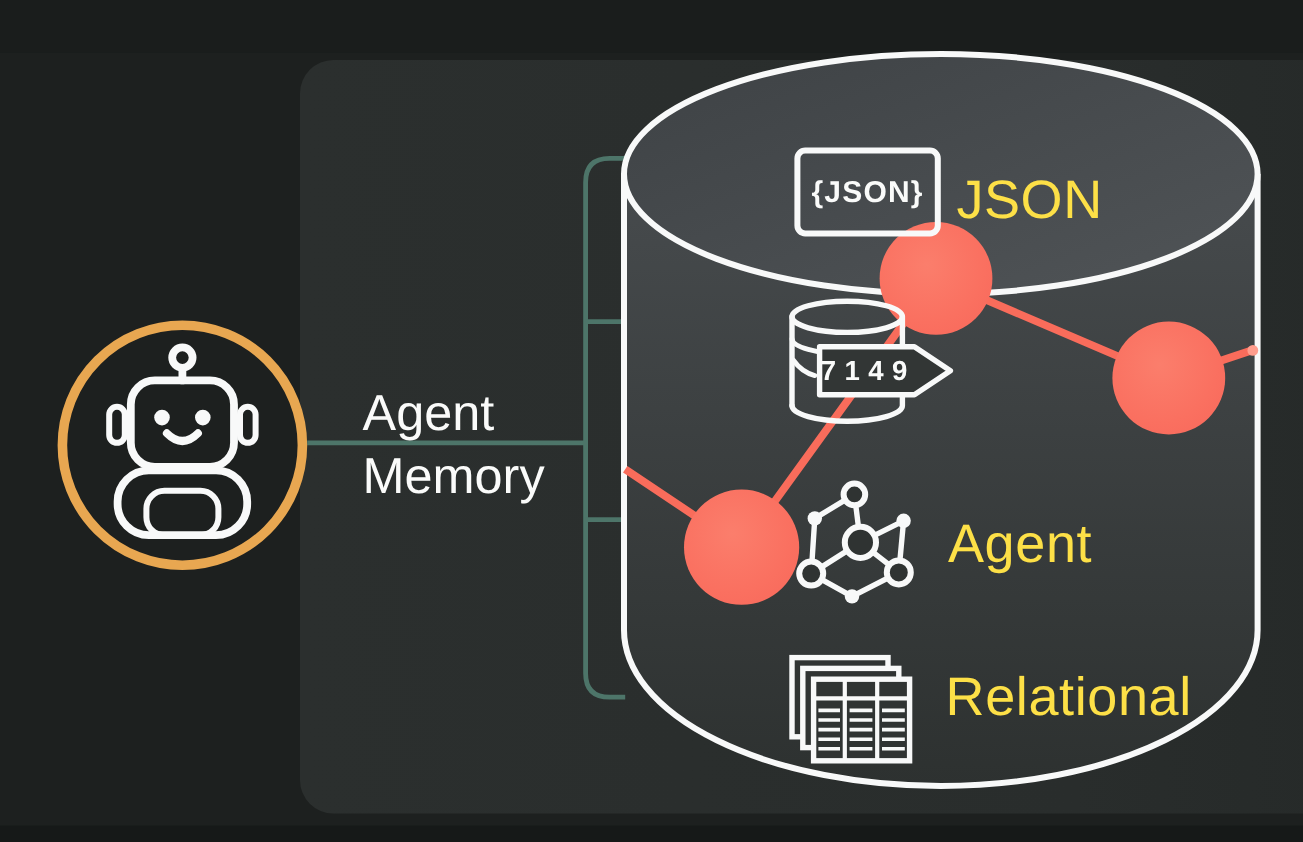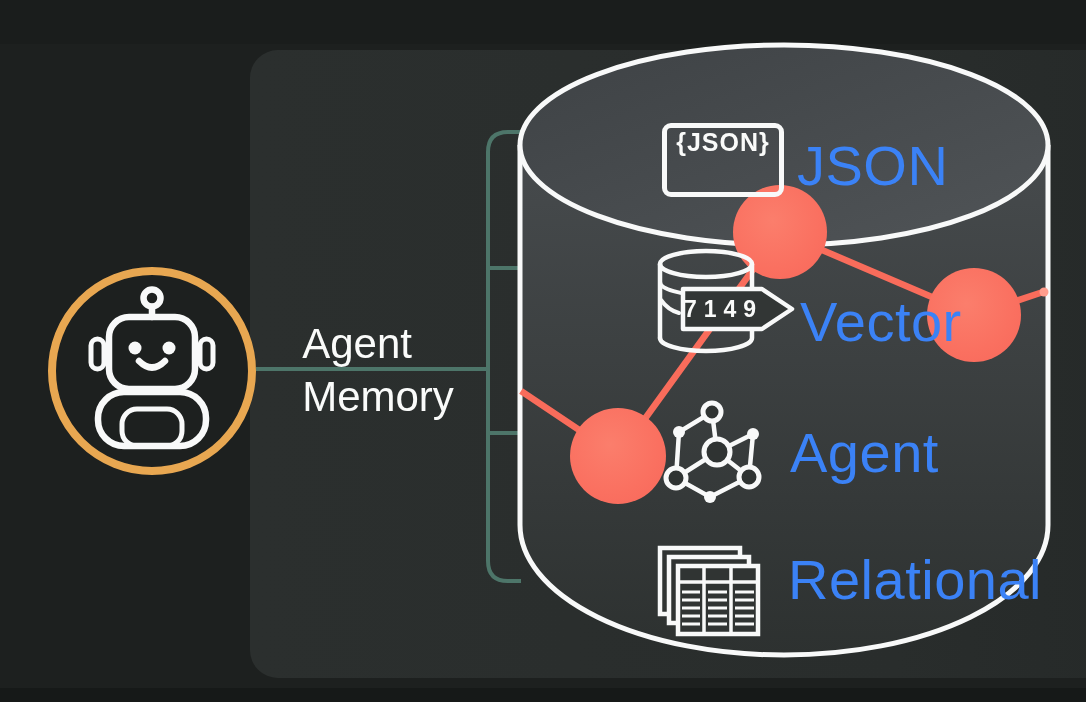--- a/index.html
+++ b/index.html
@@ -10,31 +10,31 @@
   }
   .strip-top{position:absolute;left:0;top:0;width:1086px;height:44px;background:var(--strip,#1a1d1c);}
   .strip-bottom{position:absolute;left:0;top:688px;width:1086px;height:14px;background:#161918;}
   .panel{
     position:absolute;left:250px;top:50px;width:862px;height:628px;
     border-radius:28px;
     background:linear-gradient(90deg,#2b2f2e 0%,#292d2c 75%,#262a29 100%);
   }
   .layer{position:absolute;left:0;top:0;width:1086px;height:702px;}
   .label{
-    position:absolute;color:#3b82f6;font-size:56px;line-height:1;
+    position:absolute;color:#fde047;font-size:45px;line-height:1;
     transform:translateY(-50%);white-space:nowrap;letter-spacing:0.5px;
   }
   .agent-label{
     position:absolute;left:378px;top:371px;transform:translate(-50%,-50%);
     color:#fafbfa;font-size:42px;line-height:1.26;text-align:left;white-space:pre-line;
   }
   .json-badge{
     position:absolute;left:662px;top:123px;width:112px;height:64px;
     border:5px solid var(--stroke-white,#f8f9f9);border-radius:9px;
-    display:flex;justify-content:center;
+    display:flex;align-items:center;justify-content:center;
     color:#fafbfa;font-size:25px;font-weight:bold;letter-spacing:1px;
   }
   .vector-digits{
     position:absolute;left:684px;top:309px;width:76px;transform:translateY(-50%);
     color:#fafbfa;font-size:23px;font-weight:bold;letter-spacing:7px;
     white-space:nowrap;
   }
 </style>
 </head>
 <body>
@@ -147,16 +147,15 @@
   <div class="agent-label">Agent
 Memory</div>
 
   <div class="json-badge">
     <span>{JSON}</span>
   </div>
 
   <div class="vector-digits">7149</div>
 
   <div class="label" style="left:797px;top:166px">JSON</div>
-  <div class="label" style="left:800px;top:322px">Vector</div>
   <div class="label" style="left:790px;top:453px">Agent</div>
   <div class="label" style="left:788px;top:580px">Relational</div>
 </div>
 
 </body></html>

